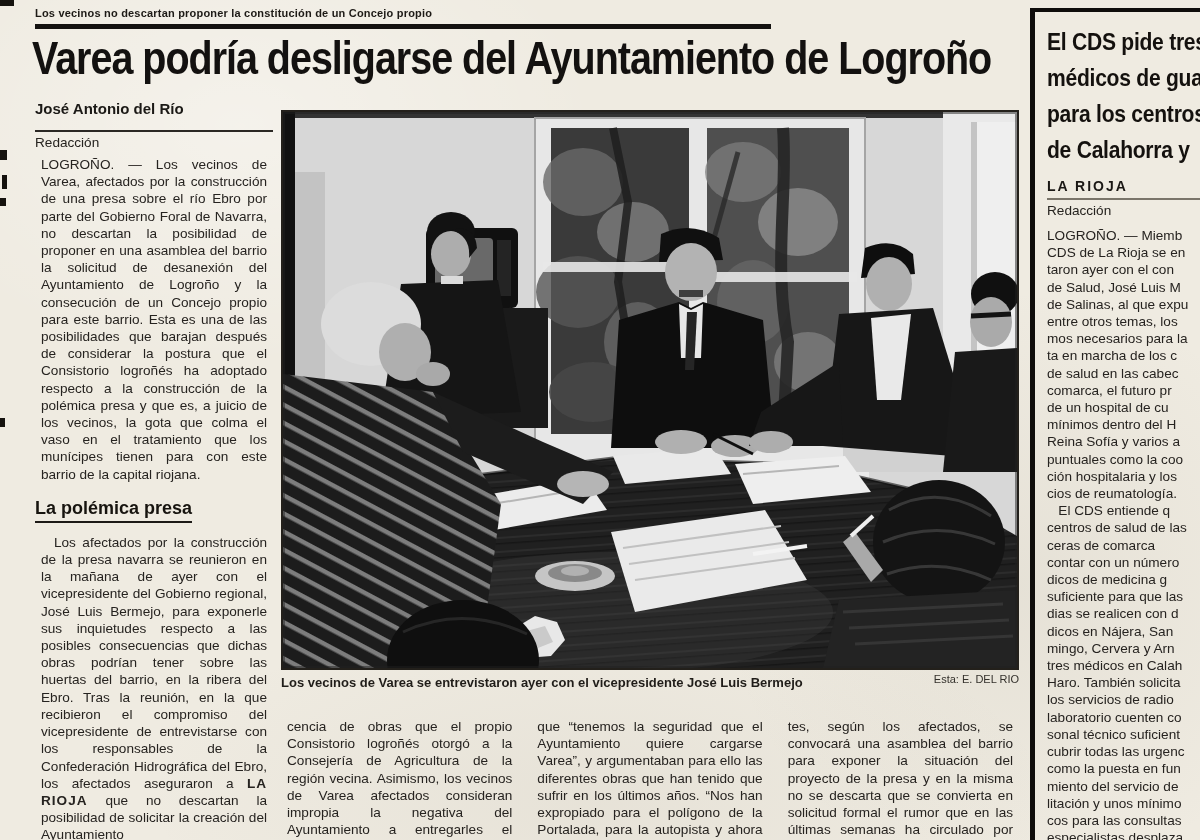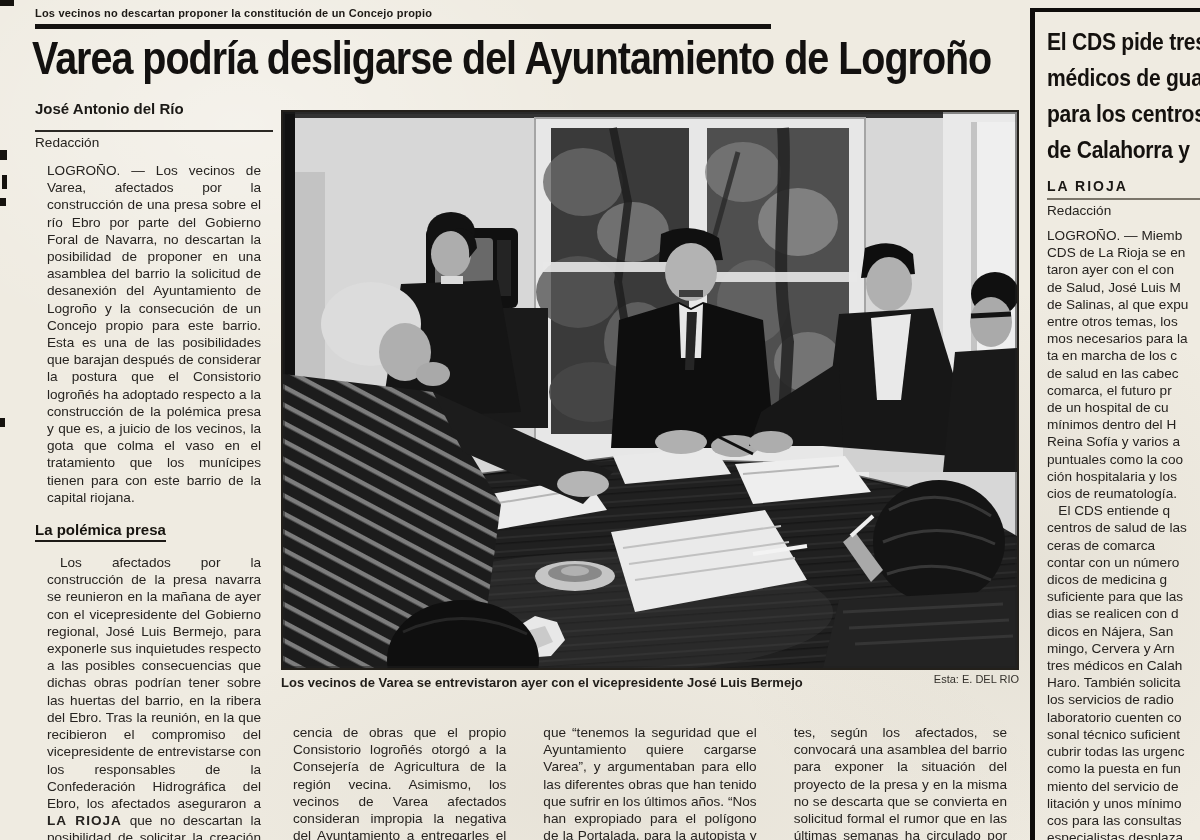--- a/index.html
+++ b/index.html
@@ -46,28 +46,28 @@
   .col-left{
     position:absolute;left:35px;top:100px;width:238px;
   }
   .byline{
     font-size:15px;font-weight:bold;color:#1b1916;
     border-bottom:2px solid #2b2824;
     padding-bottom:13px;margin-bottom:3px;
   }
   .redaccion{font-size:13.6px;margin-bottom:2px;}
   p.body{
-    margin:12px;
+    margin:6px;
     font-size:13.6px;line-height:17.2px;
     text-align:justify;
     color:#262320;
   }
   p.indent{text-indent:13px;}
   .subhead{
-    font-size:15px;font-weight:bold;color:#17140f;
+    font-size:18px;font-weight:bold;color:#17140f;
     border-bottom:2px solid #1d1a16;
     width:fit-content;padding-bottom:2px;
     margin:15px 0 11px 0;
   }
   b.brand{letter-spacing:1px;}
 
   
   .photo-wrap{position:absolute;left:281px;top:110px;width:738px;}
   .photo-frame{
     width:738px;height:560px;

